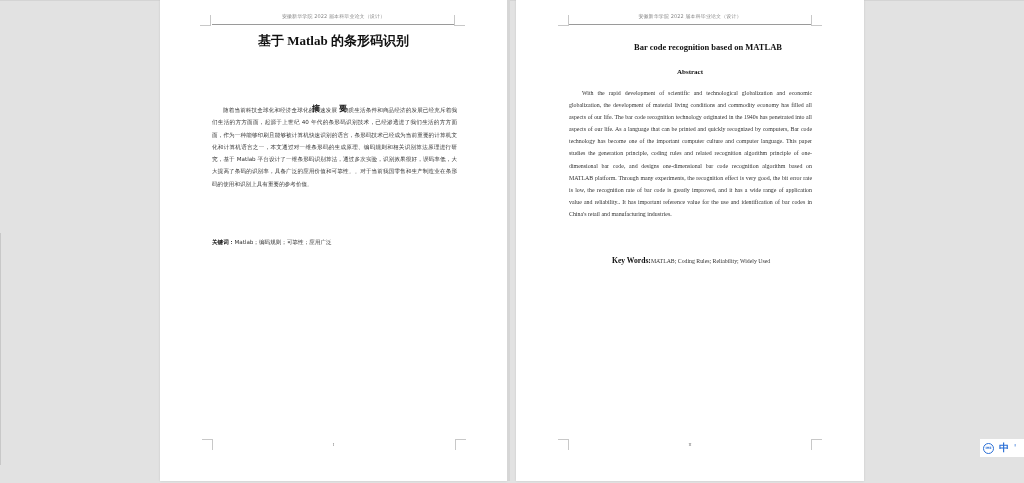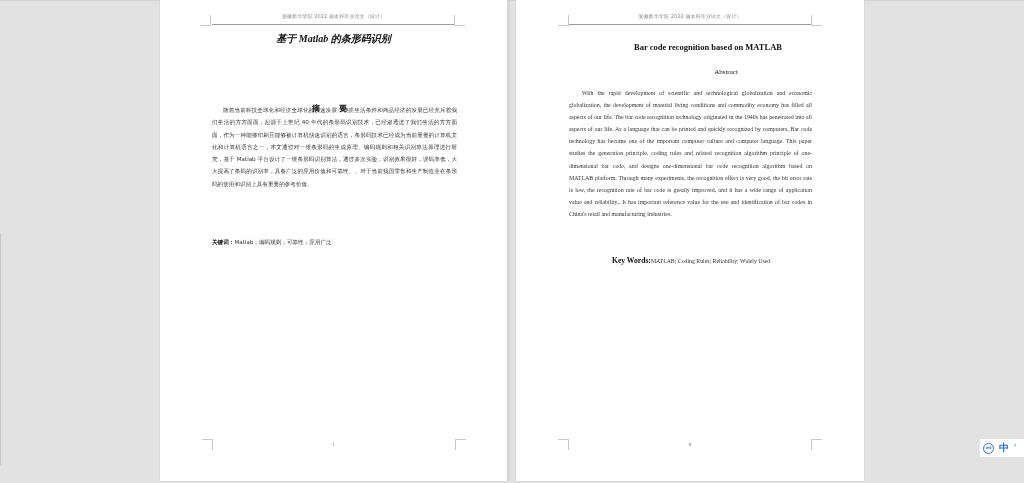--- a/index.html
+++ b/index.html
@@ -24,21 +24,21 @@
       font-family: "DejaVu Sans", sans-serif; letter-spacing: 0.1px;
     }
     .hdr-line { position: absolute; top: 24px; height: 1px; background: #9a9a9a; }
     .corner { position: absolute; width: 10px; height: 10px; border-color: #c8c8c8; border-style: solid; border-width: 0; }
     .c-tl { border-right-width: 1px; border-bottom-width: 1px; }
     .c-tr { border-left-width: 1px; border-bottom-width: 1px; }
     .c-bl { border-right-width: 1px; border-top-width: 1px; }
     .c-br { border-left-width: 1px; border-top-width: 1px; }
     .title-cn {
       position: absolute; top: 32px; left: 0; width: 100%; text-align: center;
-      font-weight: bold; font-size: 10px; color: #111; font-style: italic;
+      font-weight: bold; font-size: 13px; color: #111;
     }
     .abs-heading-cn {
       position: absolute; top: 83px; left: 0; width: 100%; text-align: center;
       font-weight: bold; font-size: 8px; letter-spacing: 8px; color: #111;
       font-family: "DejaVu Sans", sans-serif;
       margin-top: 20px;
     }
     .body-cn {
       position: absolute; left: 52px; width: 245px; top: 104px;
       font-size: 5.6px; line-height: 12.3px; color: #333;
@@ -49,21 +49,21 @@
       position: absolute; left: 52px; top: 239px; font-size: 5.6px; color: #333;
       font-family: "DejaVu Sans", sans-serif;
     }
     .kw-cn b { color: #111; }
     .title-en {
       position: absolute; top: 42px; left: 18px; width: 100%; text-align: center;
       font-weight: bold; font-size: 8.5px; color: #111;
     }
     .abs-heading-en {
       position: absolute; top: 68px; left: 0; width: 100%; text-align: center;
-      font-weight: normal; font-size: 7px; color: #111; margin-left: 36px;
+      font-weight: bold; font-size: 7px; color: #111;
     }
     .body-en {
       position: absolute; left: 53px; width: 243px; top: 87px;
       font-size: 5.9px; line-height: 12.1px; color: #333;
       text-align: justify; text-indent: 13px;
     }
     .kw-en { position: absolute; left: 53px; top: 256px; font-size: 5.8px; color: #333; }
     .kw-en b { font-size: 7.6px; color: #111; padding-left: 43px; }
     .pgnum {
       position: absolute; top: 442px; left: 0; width: 100%; text-align: center;

